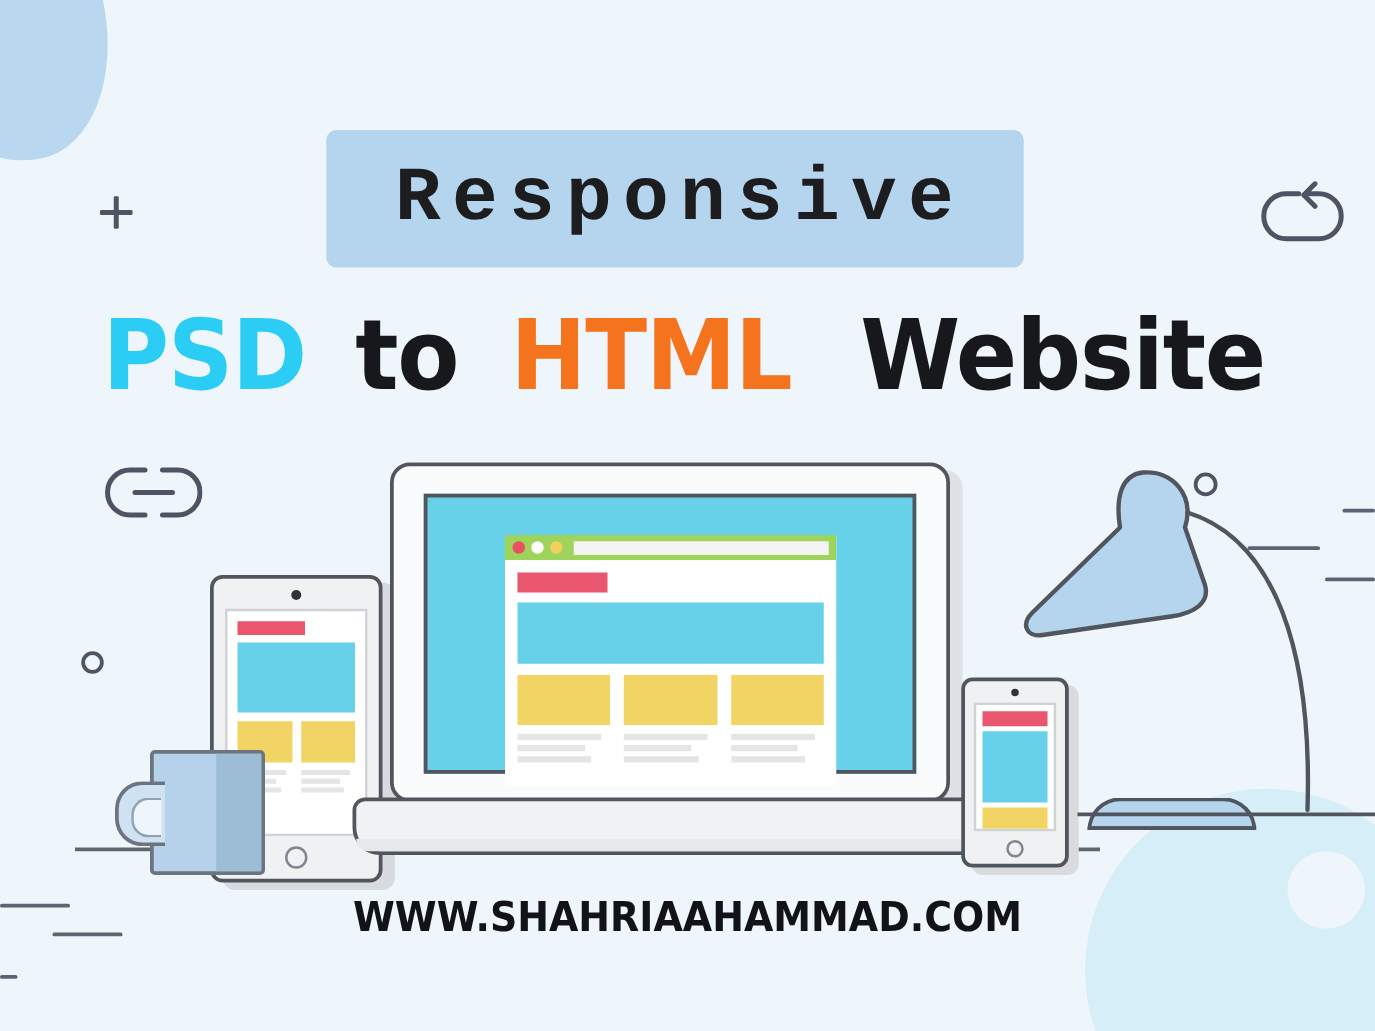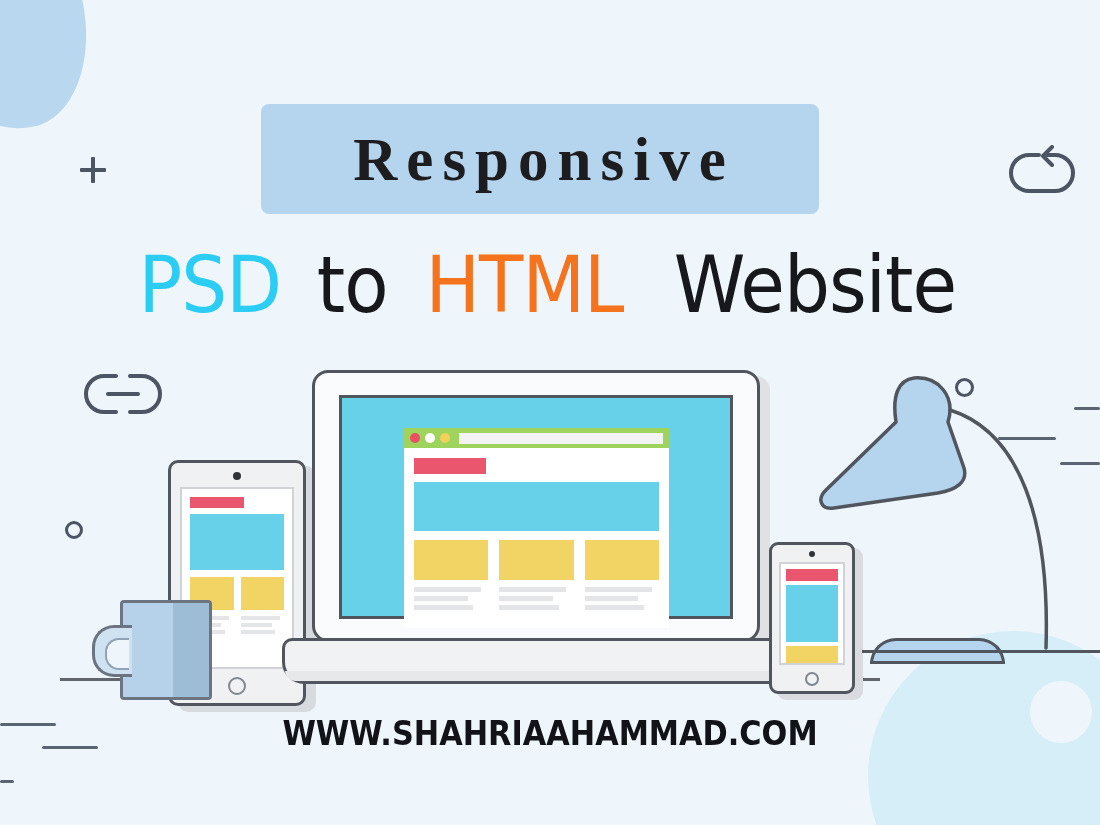--- a/index.html
+++ b/index.html
@@ -55,31 +55,31 @@
   .refresh-icon{position:absolute;left:1005px;top:145px;width:72px;height:56px;}
   .refresh-icon svg{display:block;}
 
   
   .title-badge{
     position:absolute;left:261px;top:104px;width:558px;height:110px;
     background:#b5d5ef;border-radius:8px;
     display:flex;align-items:center;justify-content:center;
   }
   .title-badge span{
-    font-family:Liberation Serif, serif;
+    font-family:Liberation Mono, monospace;
     font-size:61px;font-weight:700;color:#1d1d1f;
     letter-spacing:9px;
     line-height:1;
     padding-left:8px;
   }
   .headline{
     position:absolute;left:0;right:0;top:246px;
     text-align:center;
     font-family:"DejaVu Sans", sans-serif;
-    font-weight:400;
+    font-weight:700;
     font-size:78px;
     line-height:1;
     white-space:nowrap;
     letter-spacing:-1px;
   }
   .headline .w{display:inline-block;transform:scaleX(.93);transform-origin:center;}
   .hl-psd{color:#2bcdf5;}
   .hl-to{color:#17181c;margin:0 4px;}
   .hl-html{color:#f4731c;}
   .hl-site{color:#17181c;margin-left:8px;}

